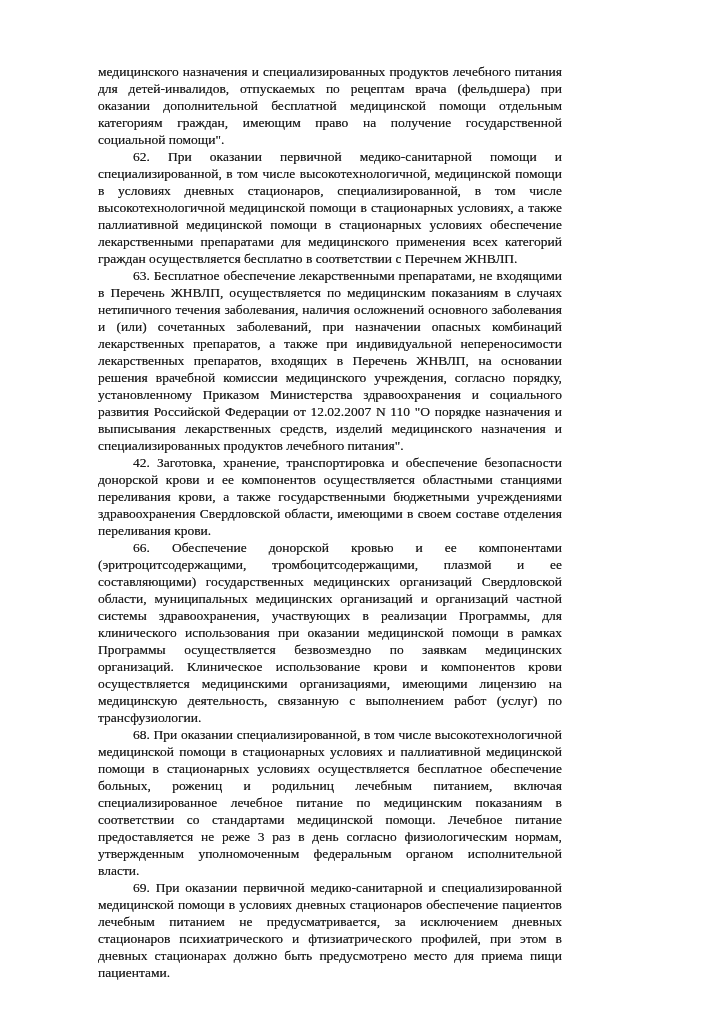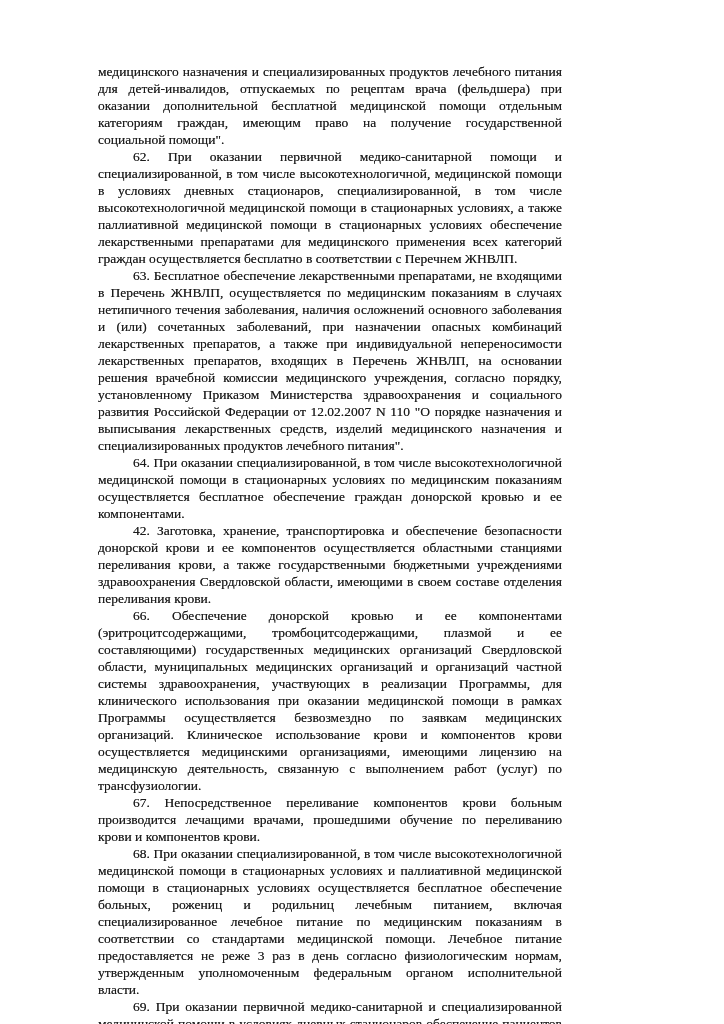--- a/index.html
+++ b/index.html
@@ -33,20 +33,18 @@
   }
 </style>
 </head>
 <body>
 
 <div class="page">
   <div class="doc-text">
     <p class="continuation">медицинского назначения и специализированных продуктов лечебного питания для детей-инвалидов, отпускаемых по рецептам врача (фельдшера) при оказании дополнительной бесплатной медицинской помощи отдельным категориям граждан, имеющим право на получение государственной социальной помощи".</p>
     <p>62. При оказании первичной медико-санитарной помощи и специализированной, в том числе высокотехнологичной, медицинской помощи в условиях дневных стационаров, специализированной, в том числе высокотехнологичной медицинской помощи в стационарных условиях, а также паллиативной медицинской помощи в стационарных условиях обеспечение лекарственными препаратами для медицинского применения всех категорий граждан осуществляется бесплатно в соответствии с Перечнем ЖНВЛП.</p>
     <p>63. Бесплатное обеспечение лекарственными препаратами, не входящими в Перечень ЖНВЛП, осуществляется по медицинским показаниям в случаях нетипичного течения заболевания, наличия осложнений основного заболевания и (или) сочетанных заболеваний, при назначении опасных комбинаций лекарственных препаратов, а также при индивидуальной непереносимости лекарственных препаратов, входящих в Перечень ЖНВЛП, на основании решения врачебной комиссии медицинского учреждения, согласно порядку, установленному Приказом Министерства здравоохранения и социального развития Российской Федерации от 12.02.2007 N 110 "О порядке назначения и выписывания лекарственных средств, изделий медицинского назначения и специализированных продуктов лечебного питания".</p>
-    <p>64. При оказании специализированной, в том числе высокотехнологичной медицинской помощи в стационарных условиях по медицинским показаниям осуществляется бесплатное обеспечение граждан донорской кровью и ее компонентами.</p>
     <p>42. Заготовка, хранение, транспортировка и обеспечение безопасности донорской крови и ее компонентов осуществляется областными станциями переливания крови, а также государственными бюджетными учреждениями здравоохранения Свердловской области, имеющими в своем составе отделения переливания крови.</p>
     <p>66. Обеспечение донорской кровью и ее компонентами (эритроцитсодержащими, тромбоцитсодержащими, плазмой и ее составляющими) государственных медицинских организаций Свердловской области, муниципальных медицинских организаций и организаций частной системы здравоохранения, участвующих в реализации Программы, для клинического использования при оказании медицинской помощи в рамках Программы осуществляется безвозмездно по заявкам медицинских организаций. Клиническое использование крови и компонентов крови осуществляется медицинскими организациями, имеющими лицензию на медицинскую деятельность, связанную с выполнением работ (услуг) по трансфузиологии.</p>
-    <p>67. Непосредственное переливание компонентов крови больным производится лечащими врачами, прошедшими обучение по переливанию крови и компонентов крови.</p>
     <p>68. При оказании специализированной, в том числе высокотехнологичной медицинской помощи в стационарных условиях и паллиативной медицинской помощи в стационарных условиях осуществляется бесплатное обеспечение больных, рожениц и родильниц лечебным питанием, включая специализированное лечебное питание по медицинским показаниям в соответствии со стандартами медицинской помощи. Лечебное питание предоставляется не реже 3 раз в день согласно физиологическим нормам, утвержденным уполномоченным федеральным органом исполнительной власти.</p>
     <p>69. При оказании первичной медико-санитарной и специализированной медицинской помощи в условиях дневных стационаров обеспечение пациентов лечебным питанием не предусматривается, за исключением дневных стационаров психиатрического и фтизиатрического профилей, при этом в дневных стационарах должно быть предусмотрено место для приема пищи пациентами.</p>
   </div>
 </div>
 
 </body></html>

